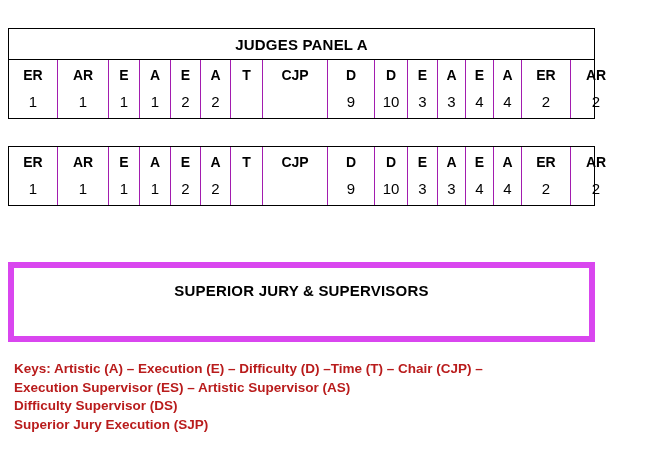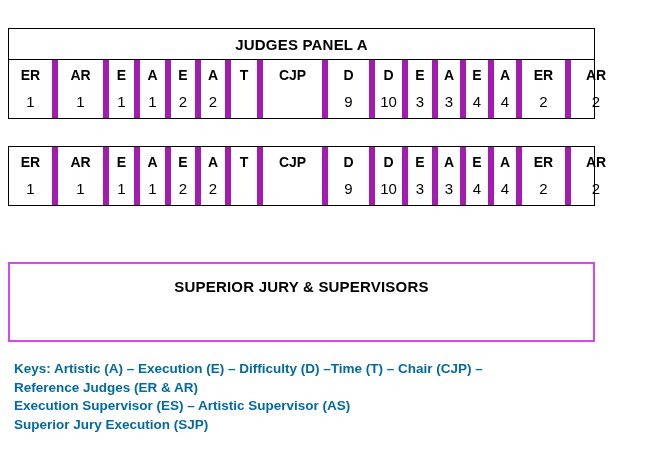--- a/index.html
+++ b/index.html
@@ -50,21 +50,21 @@
     white-space: nowrap;
   }
 
   .panel-grid {
     display: flex;
     width: 100%;
     box-sizing: border-box;
   }
   .col {
     box-sizing: border-box;
-    border-right: 6px solid #a21caf;
+    border-right: 1px solid #a21caf;
     display: flex;
     flex-direction: column;
     text-align: center;
     overflow: hidden;
   }
   .col:last-child { border-right: none; }
 
   .col .role {
     height: 30px;
     line-height: 30px;
@@ -80,21 +80,21 @@
     white-space: nowrap;
   }
 
   
   #jury-box {
     position: absolute;
     left: 8px;
     top: 246px;
     width: 587px;
     height: 80px;
-    border: 2px solid #d946ef;
+    border: 6px solid #d946ef;
     box-sizing: border-box;
     background: #ffffff;
   }
   #jury-box .jury-title {
     margin-top: 14px;
     text-align: center;
     font-weight: bold;
     font-size: 15px;
     letter-spacing: 0.2px;
     white-space: nowrap;
@@ -113,21 +113,21 @@
     position: absolute;
     left: 14px;
     top: 344px;
     width: 640px;
   }
   #legend .legend-line {
     font-weight: bold;
     font-size: 13.5px;
     line-height: 18.5px;
     white-space: nowrap;
-    color: #0369a1;
+    color: #b91c1c;
   }
 </style>
 </head>
 <body>
 
 <div id="page">
 
   <div class="panel" id="panel-a">
     <div class="panel-title">JUDGES PANEL A</div>
     <div class="panel-grid">
@@ -266,18 +266,18 @@
         </div>
       </div>
   </div>
 
   <div id="jury-box">
     <div class="jury-title">SUPERIOR JURY &amp; SUPERVISORS</div>
   </div>
 
   <div id="legend">
       <div class="legend-line">Keys: Artistic (A) – Execution (E) – Difficulty (D) –Time (T) – Chair (CJP) –</div>
-      <div class="legend-line">Reference Judges (ER &amp; AR)</div>
       <div class="legend-line">Execution Supervisor (ES) – Artistic Supervisor (AS)</div>
+      <div class="legend-line">Difficulty Supervisor (DS)</div>
       <div class="legend-line">Superior Jury Execution (SJP)</div>
     </div>
 
 </div>
 
 </body></html>

